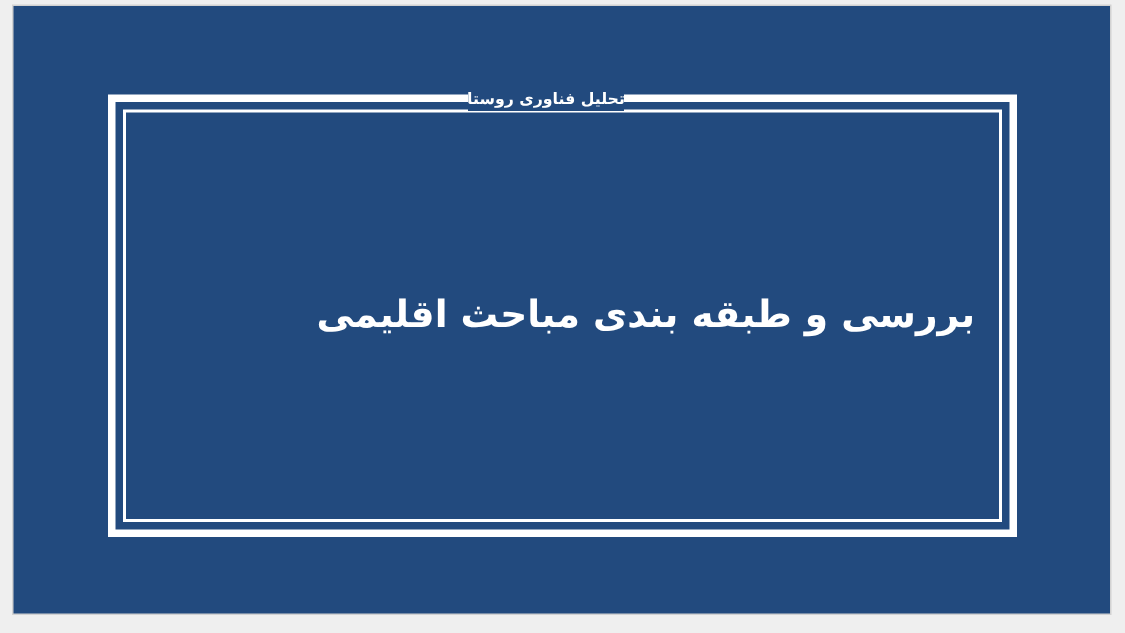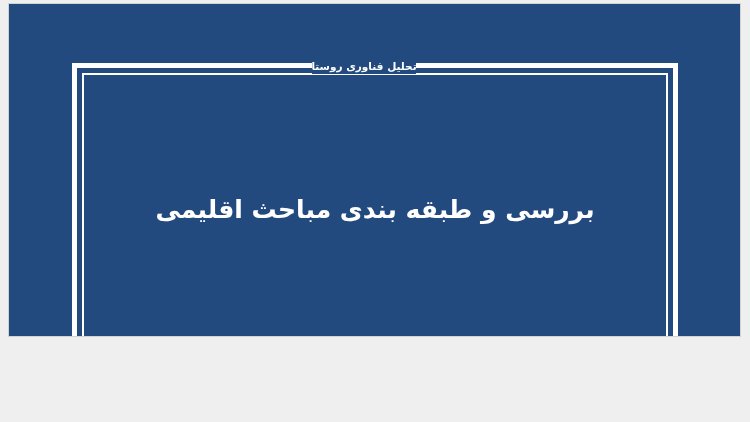--- a/index.html
+++ b/index.html
@@ -25,21 +25,21 @@
     height: 422px;
     background: #efefef;
   }
 
   
   .slide {
     position: absolute;
     left: 9px;
     top: 4px;
     width: 731px;
-    height: 332px;
+    height: 405px;
     background: #224A7E;
     box-shadow: 0 0 0 1px #d2d2d2;
     overflow: hidden;
   }
 
   
   
   .frame-outer {
     position: absolute;
     left: 63px;
@@ -94,21 +94,21 @@
 
   
   .title-zone {
     position: absolute;
     left: 73px;
     top: 69px;
     width: 586px;
     height: 275px;
     display: flex;
     align-items: center;
-    justify-content: center;
+    justify-content: flex-start;
     padding: 0 18px;
     box-sizing: border-box;
   }
   .slide-title {
     color: #ffffff;
     font-size: 25px;
     font-weight: bold;
     line-height: 1.45;
     text-align: center;
     direction: rtl;

